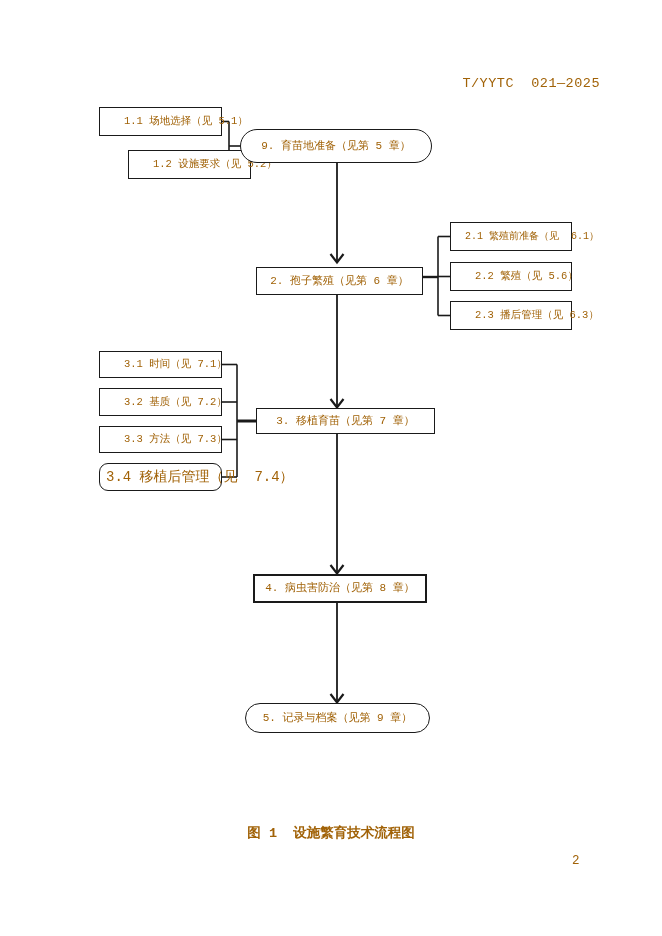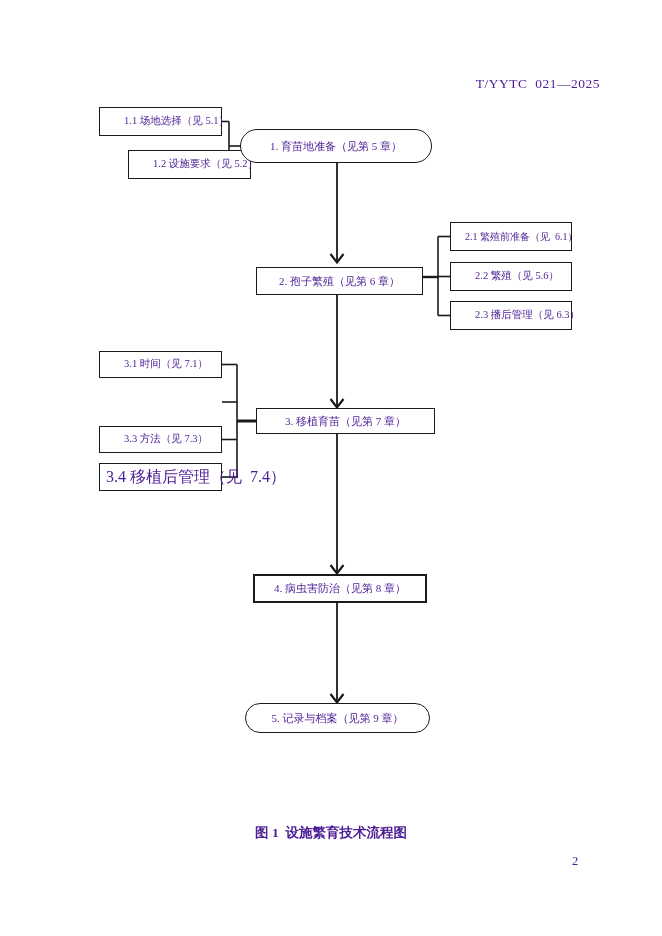--- a/index.html
+++ b/index.html
@@ -1,19 +1,19 @@
 <!DOCTYPE html>
 <html><head>
 <meta charset="utf-8">
 <style>
   html,body { margin:0; padding:0; background:#ffffff; }
   .page {
     position:relative; width:662px; height:869px; background:#ffffff;
-    font-family:Liberation Serif, serif;
-    color:#4c1d95; overflow:hidden;
+    font-family:Liberation Mono, monospace;
+    color:#a16207; overflow:hidden;
   }
   .doc-code {
     position:absolute; top:76px; right:62px;
     font-size:13.5px; letter-spacing:0.5px; white-space:pre;
   }
   .node {
     position:absolute; box-sizing:border-box;
     border:1.5px solid #1a1a1a; background:#ffffff;
     display:flex; align-items:center;
     font-size:10.5px; line-height:1; white-space:pre;
@@ -75,31 +75,32 @@
       <path d="M222,439.5 H237"></path>
       <path d="M222,477 H237"></path>
       <path d="M237,364.5 V477"></path>
       <path d="M237,421 H256" stroke-width="3"></path>
     </g>
   </svg>
 
   <div class="node side" style="left:99px; top:107px; width:123px; height:29px;">1.1 场地选择（见 5.1）</div>
   <div class="node side" style="left:99px; top:150px; width:123px; height:29px;margin-left:29px;">1.2 设施要求（见 5.2）</div>
 
-  <div class="node center oval" style="left:240px; top:129px; width:192px; height:34px;">1. 育苗地准备（见第 5 章）</div>
+  <div class="node center oval" style="left:240px; top:129px; width:192px; height:34px;">9. 育苗地准备（见第 5 章）</div>
 
   <div class="node center" style="left:256px; top:267px; width:167px; height:28px;">2. 孢子繁殖（见第 6 章）</div>
 
   <div class="node side" style="left:450px; top:222px; width:122px; height:29px; padding-left:14px; font-size:10px;">2.1 繁殖前准备（见  6.1）</div>
   <div class="node side" style="left:450px; top:262px; width:122px; height:29px;">2.2 繁殖（见 5.6）</div>
   <div class="node side" style="left:450px; top:301px; width:122px; height:29px;text-align:right;">2.3 播后管理（见 6.3）</div>
 
   <div class="node side" style="left:99px; top:351px; width:123px; height:27px;">3.1 时间（见 7.1）</div>
+  <div class="node side" style="left:99px; top:388px; width:123px; height:28px;">3.2 基质（见 7.2）</div>
   <div class="node side" style="left:99px; top:426px; width:123px; height:27px;">3.3 方法（见 7.3）</div>
-  <div class="node side" style="left:99px; top:463px; width:123px; height:28px; padding-left:6px; font-size:16px;">3.4 移植后管理（见  7.4）</div>
+  <div class="node side" style="left:99px; top:463px; width:123px; height:28px; padding-left:6px; font-size:14px;border-radius:9px;">3.4 移植后管理（见  7.4）</div>
 
   <div class="node center" style="left:256px; top:408px; width:179px; height:26px;">3. 移植育苗（见第 7 章）</div>
 
   <div class="node center bold-border" style="left:253px; top:574px; width:174px; height:29px;">4. 病虫害防治（见第 8 章）</div>
 
   <div class="node center oval" style="left:245px; top:703px; width:185px; height:30px;">5. 记录与档案（见第 9 章）</div>
 
   <div class="caption">图 1  设施繁育技术流程图</div>
 
   <div class="page-number">2</div>

